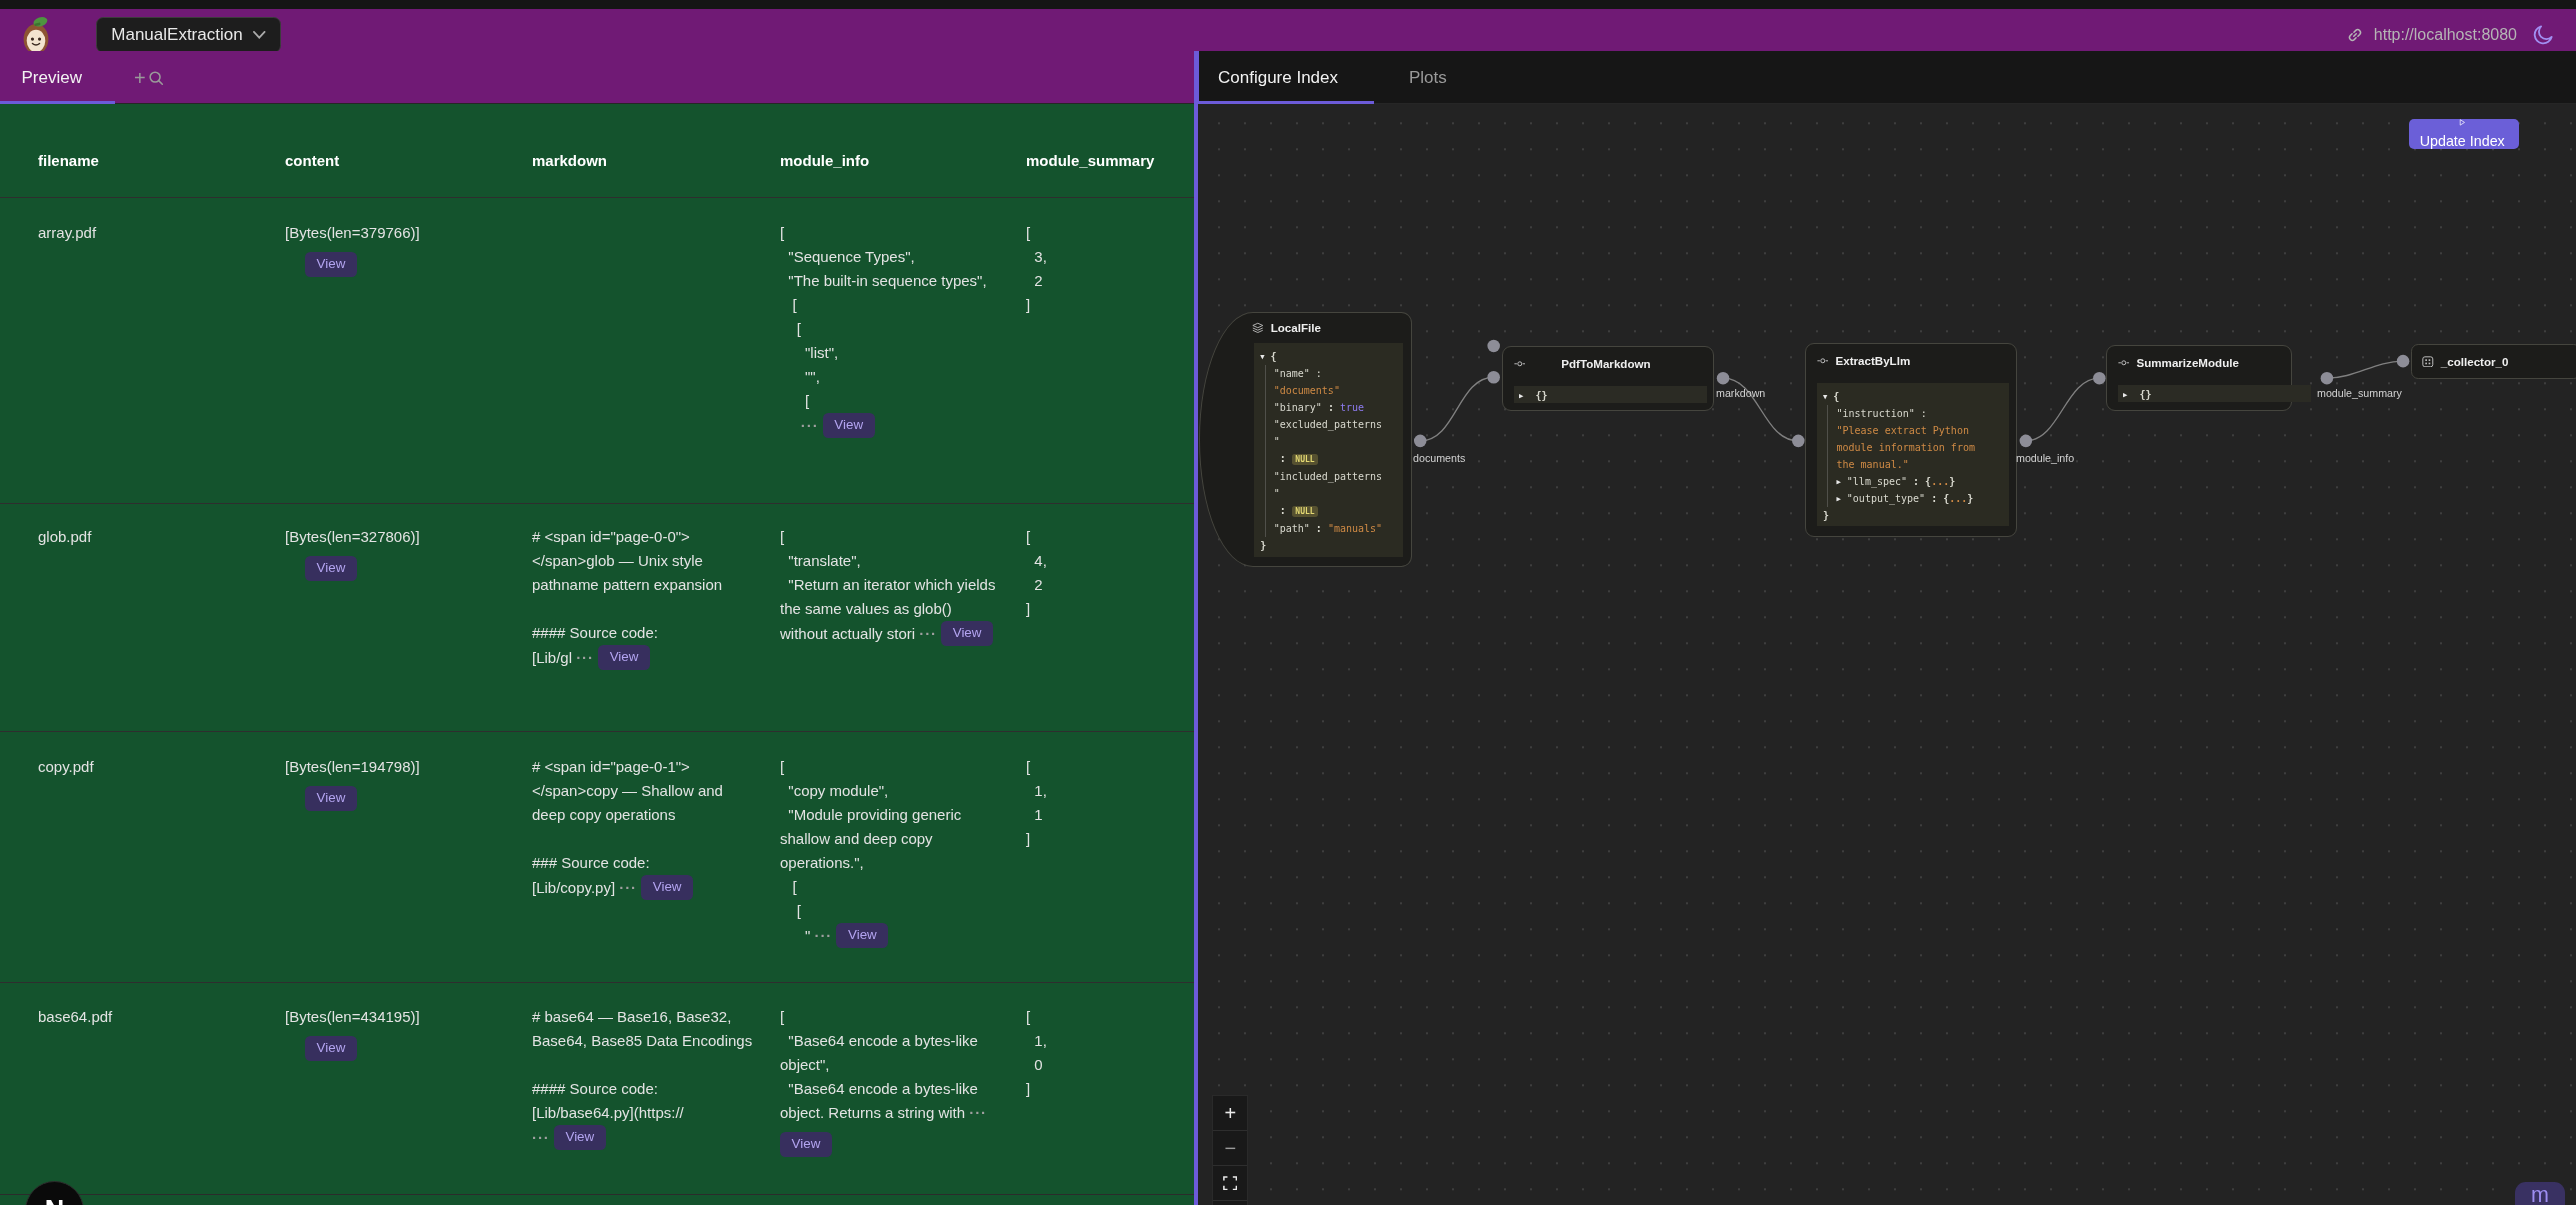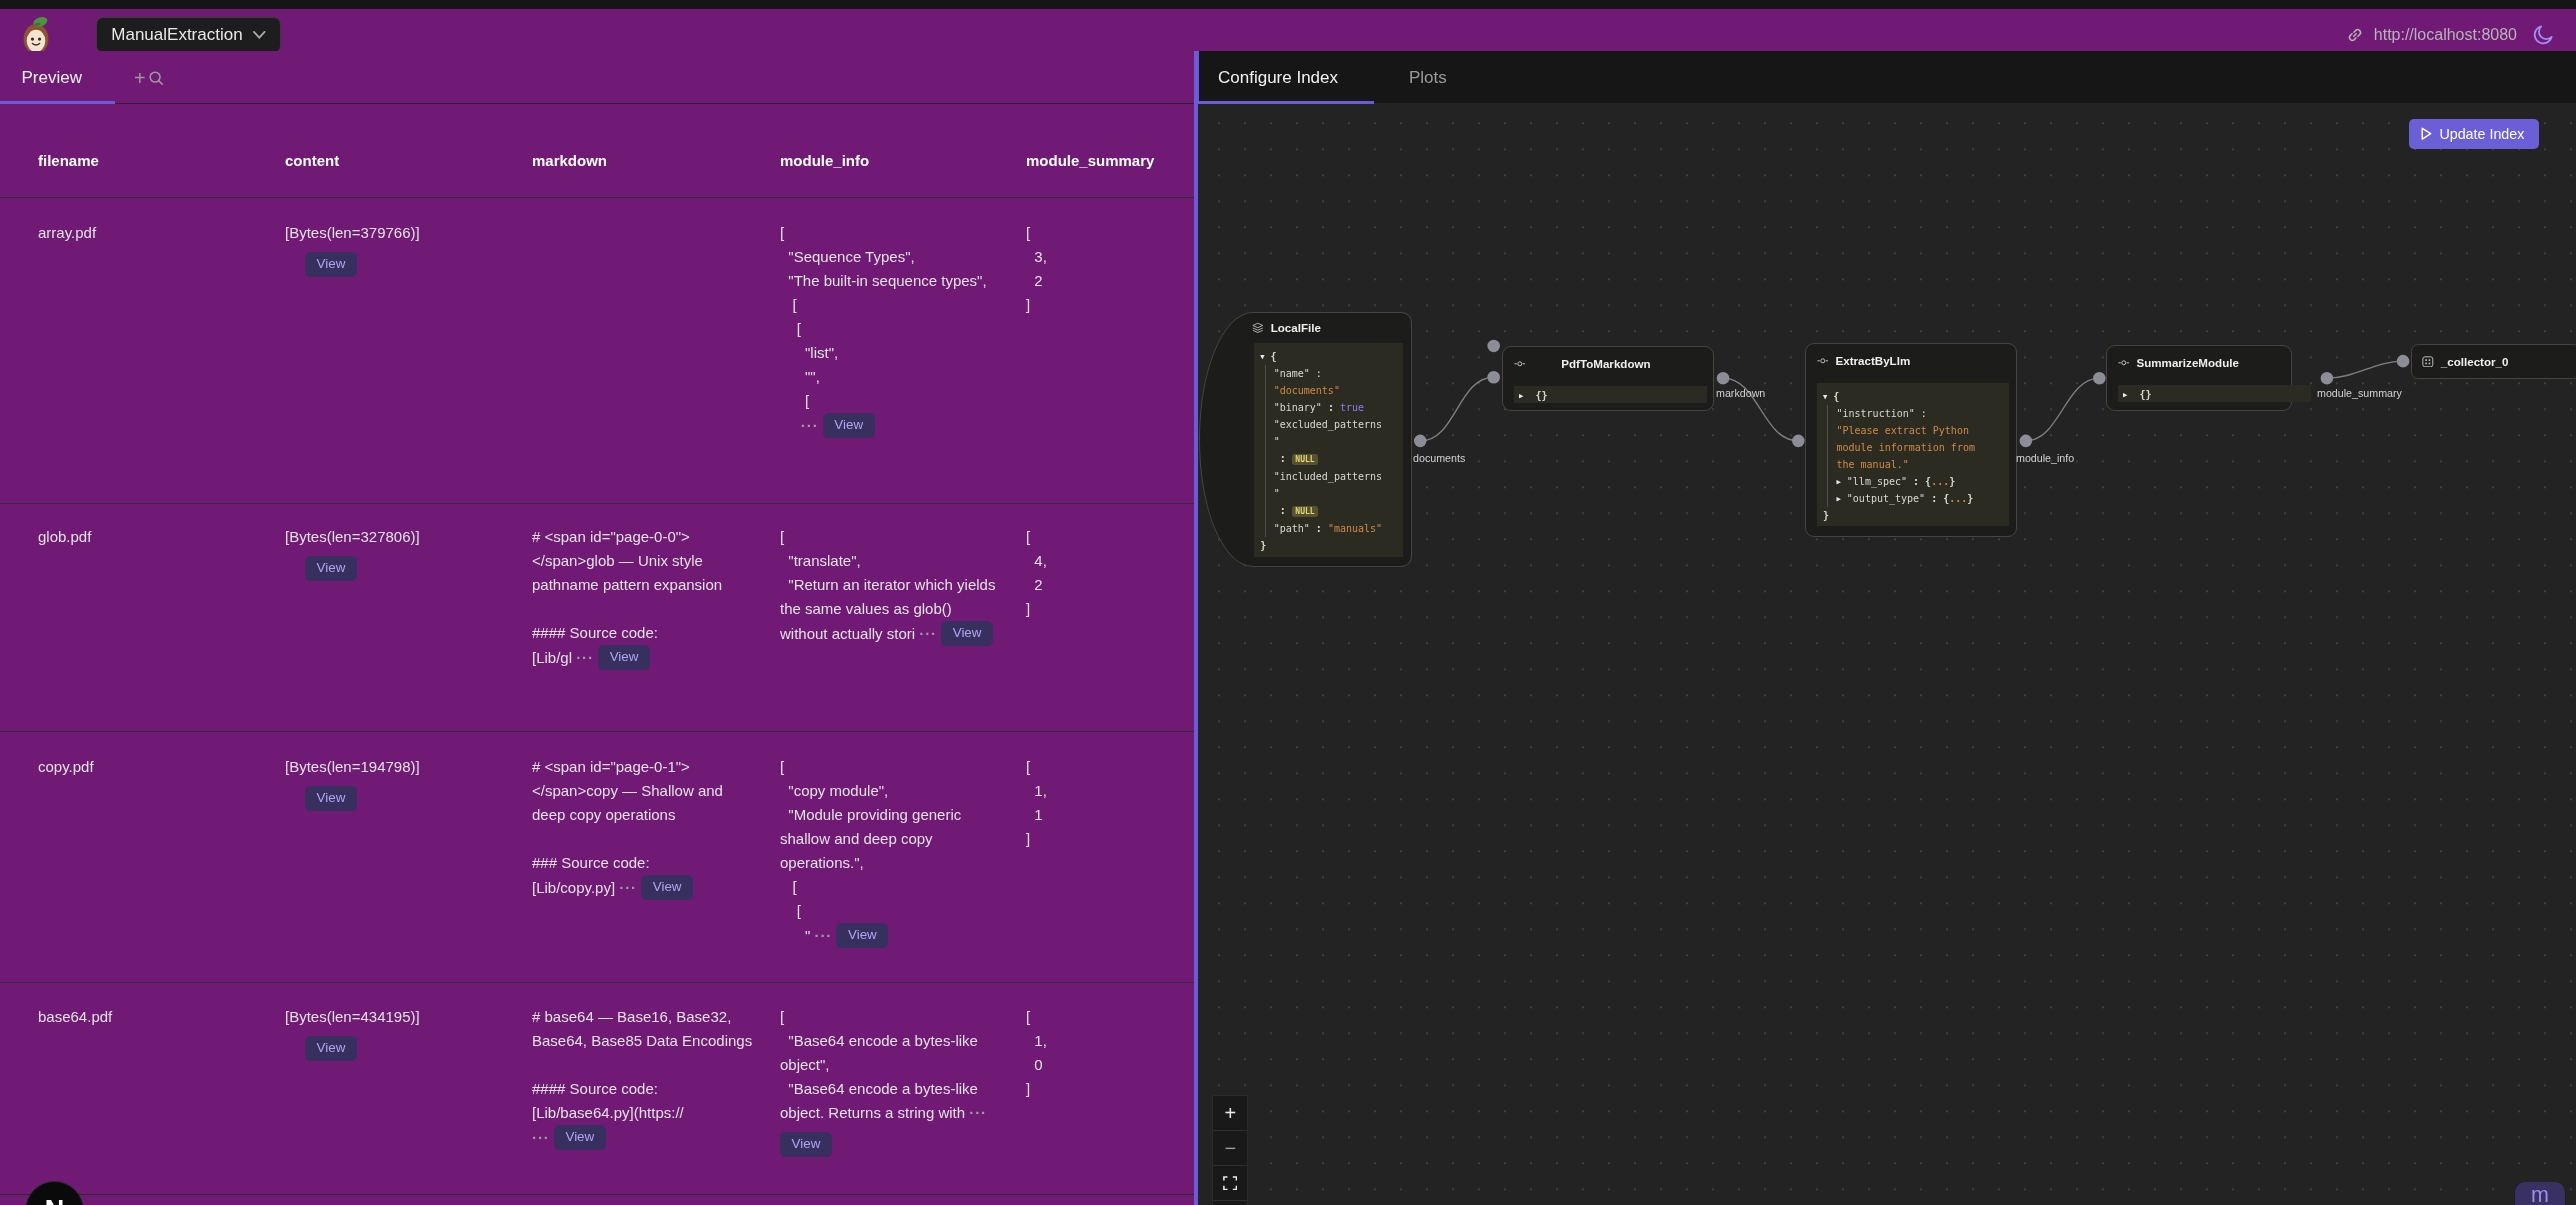--- a/index.html
+++ b/index.html
@@ -23,21 +23,21 @@
   .tab { position:absolute; top:0; height:53px; display:flex; align-items:center; font-size:17px; color:#9a9a9a; cursor:pointer; }
   .tab.active { color:#f2f2f2; }
   .underline { position:absolute; height:2.7px; background:#6c5bd9; }
   .addsearch { position:absolute; left:134px; top:0; height:53px; display:flex; align-items:center; gap:1.8px; color:#9a9a9a; cursor:pointer; }
   .addsearch .plus { font-size:20px; line-height:1; }
 
   
   .vdivider { left:1194px; top:51px; width:4.5px; height:1155px; background:#6c5bd9; cursor:col-resize; }
 
   
-  .lpanel { left:0; top:104px; width:1194px; height:1102px; background:#701a75; overflow:hidden; }
+  .lpanel { left:0; top:104px; width:1194px; height:1102px; background:#14532d; overflow:hidden; }
   .thead { position:absolute; left:0; top:30px; width:1194px; height:64px; border-bottom:0.9px solid #2e2e2e; }
   .th { position:absolute; top:18px; color:#ffffff; font-size:15px; font-weight:700; }
   .trow { position:absolute; left:0; width:1194px; border-bottom:0.9px solid #2e2e2e; }
   .cell { position:absolute; color:#e3e3e3; font-size:15px; line-height:24px; white-space:pre-wrap; }
   .c1 { left:38px;  top:21.5px; width:233px; }
   .c2 { left:285px; top:21.5px; width:233px; }
   .c3 { left:532px; top:21.5px; width:222px; }
   .c4 { left:780px; top:21.5px; width:219px; }
   .c5 { left:1026px;top:21.5px; width:161px; }
   .ell { color:#9f9f9f; letter-spacing:0.9px; font-weight:700; }
@@ -45,21 +45,21 @@
     padding:3.6px 11.6px; border:none; border-radius:5.4px; cursor:pointer; font-family:"Liberation Sans",sans-serif; vertical-align:1.8px; }
   .btn-row { margin-left:20px; margin-top:7.2px; }
   .hscroll-line { left:0; top:1090px; width:1194px; height:0.9px; background:#2b2b2b; }
   .next-badge { left:25px; top:1077px; width:59px; height:59px; border-radius:50%; background:#0a0a0a;
     border:0.9px solid #2c2c2c; color:#fff; font-size:27px; font-weight:700; display:flex; align-items:center; justify-content:center; }
 
   
   .canvas { left:1198px; top:104px; width:1378px; height:1102px; background-color:#232323;
     background-image:radial-gradient(#3e3e3e 1.3px, transparent 1.3px); background-size:26px 26px; background-position:8px 6.3px; overflow:hidden; }
   .update-btn { left:1211px; top:15px; height:30px; padding:0 14.3px 0 10.7px; display:flex; align-items:center; gap:7.2px;
-    background:#6b5fd8; color:#fff; font-size:14.3px; border:none; border-radius:5px; cursor:pointer; font-family:"Liberation Sans",sans-serif; }
+    background:#6b5fd8; color:#fff; font-size:14.3px; border:none; border-radius:5px; cursor:pointer; font-family:"Liberation Sans",sans-serif;flex-direction:column; }
   .node { position:absolute; background:#1c1c1a; border:0.9px solid #45453e; border-radius:9px; }
   .node-head { position:absolute; display:flex; align-items:center; gap:7.2px; color:#efefef; font-size:11.6px; font-weight:700; }
   .nicon { width:11.6px; height:11.6px; flex:0 0 auto; }
   .jbox { position:absolute; background:#2b2b22; overflow:hidden; padding:4.5px 3.6px 3.6px 6.3px; }
   .jbar { position:absolute; background:#2b2b24; overflow:hidden; padding:0.9px 5.4px; }
   .jline, .jbar .jline { font-family:"DejaVu Sans Mono", monospace; font-size:10px; line-height:17px; white-space:pre; }
   .jline.i1 { margin-left:4.5px; border-left:0.9px solid #50504a; padding-left:8px; }
   .j-ar { color:#e8e8e8; font-size:7.2px; vertical-align:0.9px; }
   .j-p { color:#d9d9cf; font-weight:700; }
   .j-k { color:#d9d9cf; }

